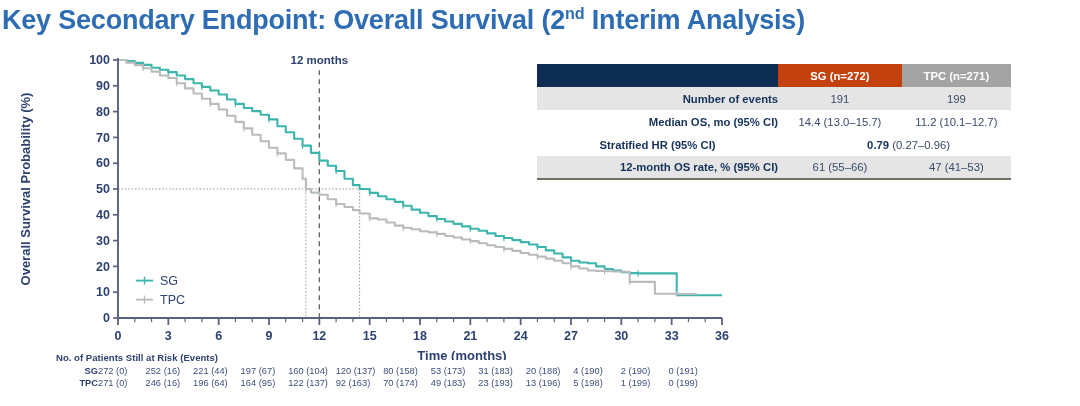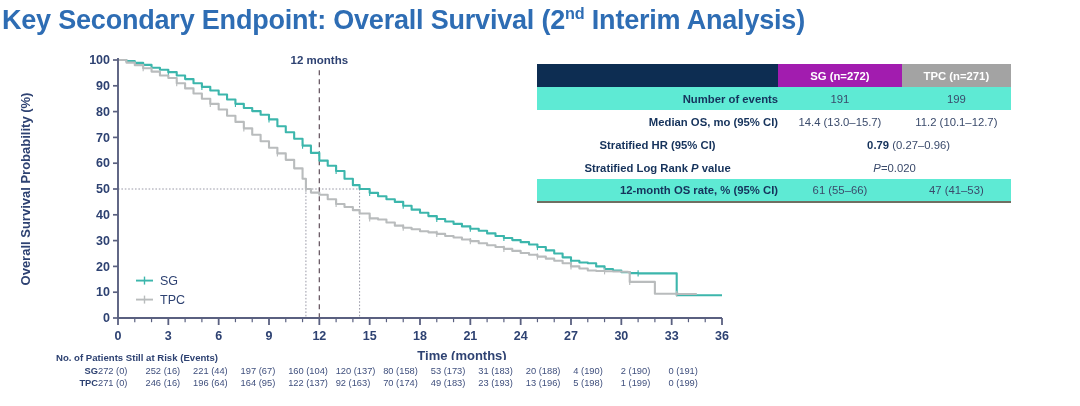--- a/index.html
+++ b/index.html
@@ -38,23 +38,23 @@
   #summary-table {
     position:absolute;
     left:537px; top:64px;
     width:474px;
     border-collapse:collapse;
     font-size:11.3px;
     color:#17335c;
   }
   #summary-table td { padding:0; height:23px; vertical-align:middle; }
   .th-blank { background:#0d2d52; width:234px; }
-  .th-sg    { background:#a21caf; color:#ffffff; font-weight:bold; text-align:center; width:120px; }
+  .th-sg    { background:#c2410c; color:#ffffff; font-weight:bold; text-align:center; width:120px; }
   .th-tpc   { background:#a3a3a3; color:#ffffff; font-weight:bold; text-align:center; width:106px; }
-  .row-shade td { background:#5eead4; }
+  .row-shade td { background:#e5e5e5; }
   .rlabel { font-weight:bold; text-align:right; padding-right:9px; color:#15325b; }
   .rlabel.indent { padding-right:22px;text-align:center; }
   .rlabel i { font-style:italic; }
   .rval { text-align:center; color:#3a4a6b; }
   .rval.span2 { text-align:center; }
   .rval b { color:#15325b;padding-left:28px; }
   .tbl-underline { border-bottom:2.5px solid #6f6f62; }
 
   
   #risk-block {
@@ -217,24 +217,20 @@
   </tr>
   <tr>
     <td class="rlabel">Median OS, mo (95% CI)</td>
     <td class="rval">14.4 (13.0–15.7)</td>
     <td class="rval">11.2 (10.1–12.7)</td>
   </tr>
   <tr>
     <td class="rlabel indent">Stratified HR (95% CI)</td>
     <td class="rval span2" colspan="2"><b>0.79</b><span> (0.27–0.96)</span></td>
   </tr>
-  <tr>
-    <td class="rlabel indent"><span>Stratified Log Rank </span><i>P</i><span> value</span></td>
-    <td class="rval span2" colspan="2"><i>P</i><span>=0.020</span></td>
-  </tr>
   <tr class="row-shade">
     <td class="rlabel tbl-underline">12-month OS rate, % (95% CI)</td>
     <td class="rval tbl-underline">61 (55–66)</td>
     <td class="rval tbl-underline">47 (41–53)</td>
   </tr>
 </tbody>
   </table>
 
 <div id="risk-block">
   <div id="risk-caption">No. of Patients Still at Risk (Events)</div>

